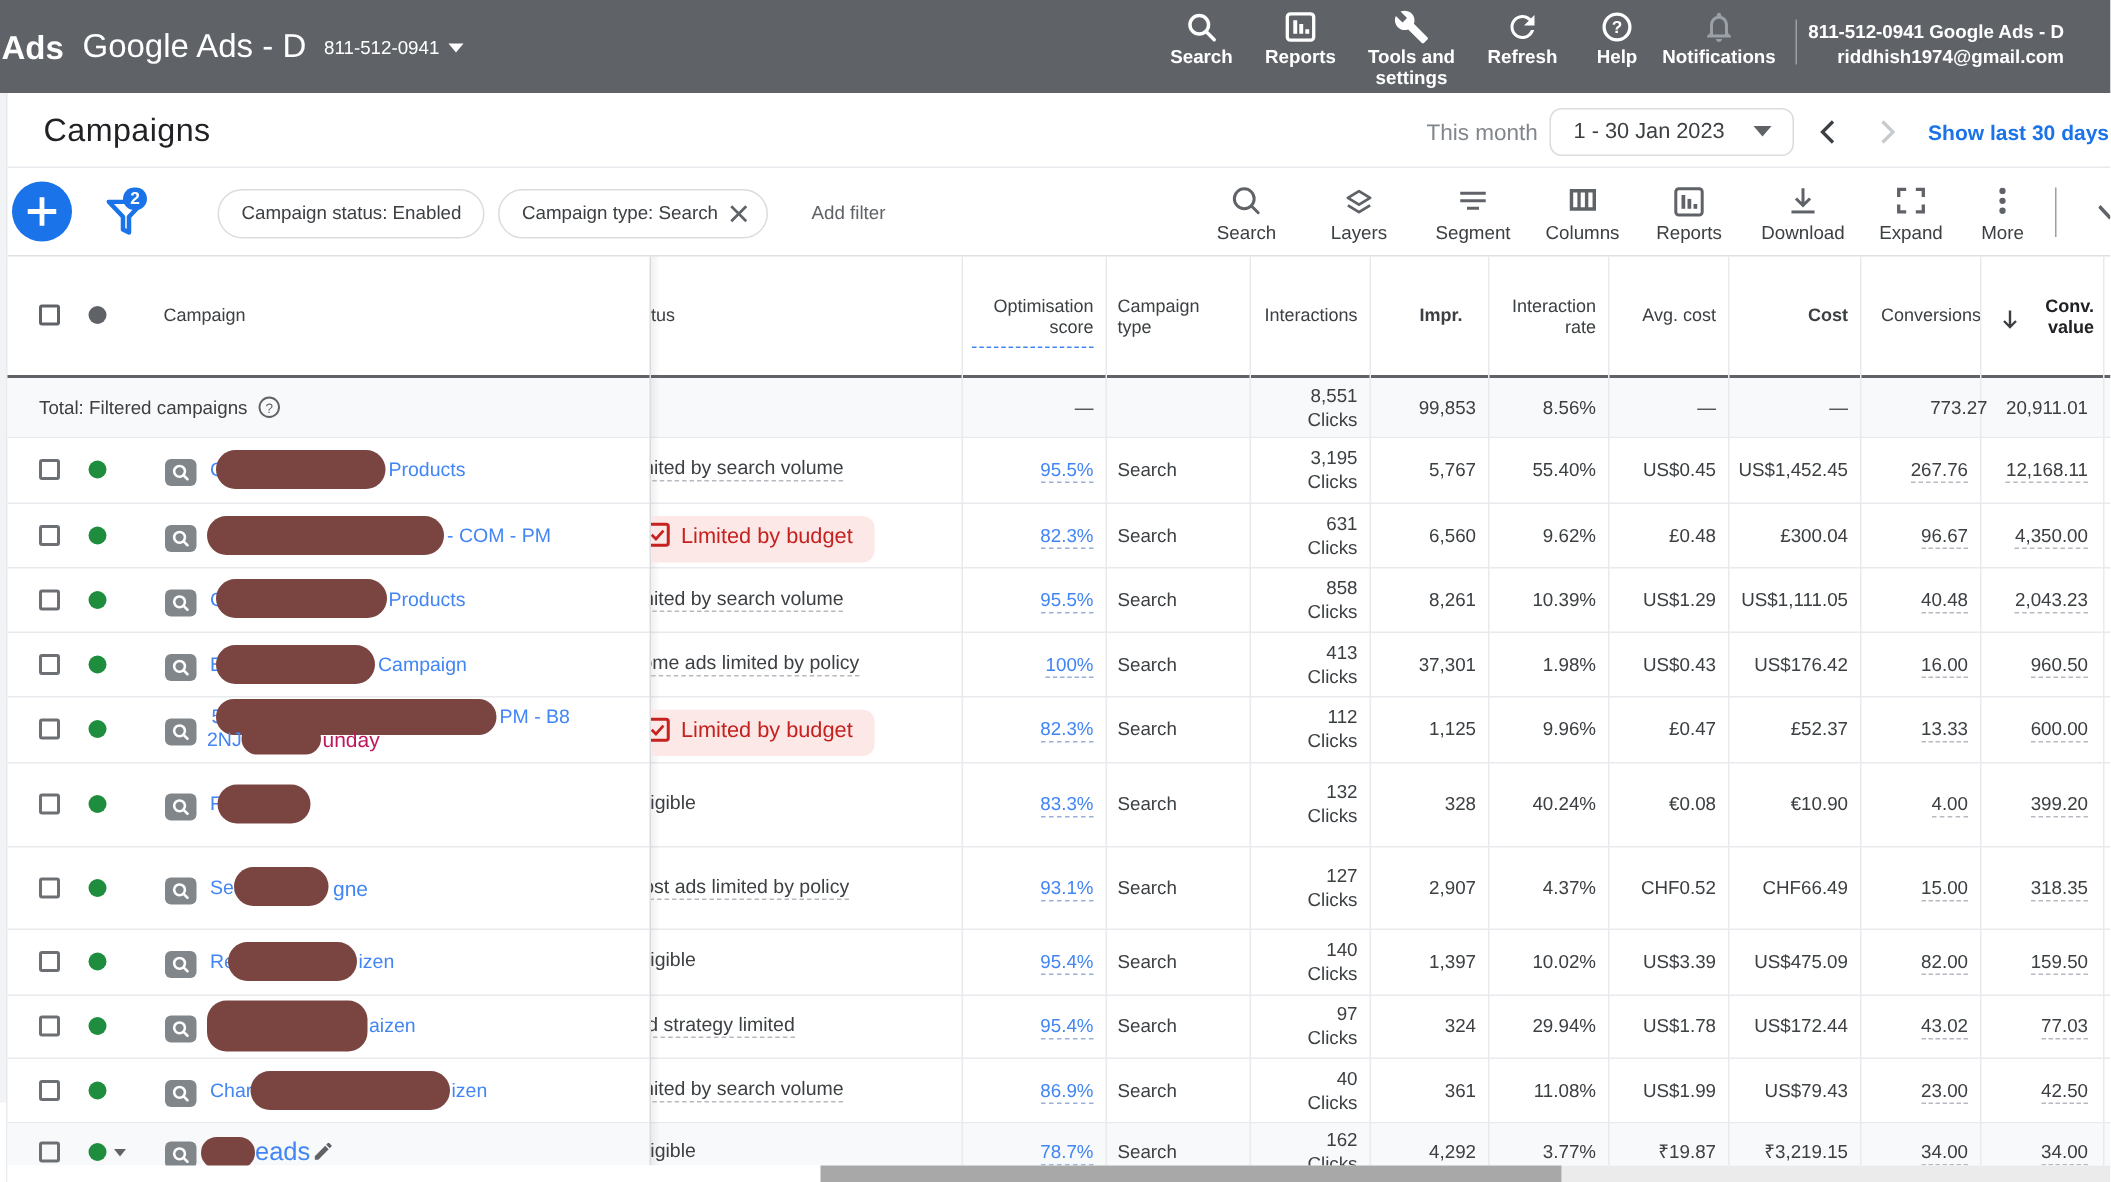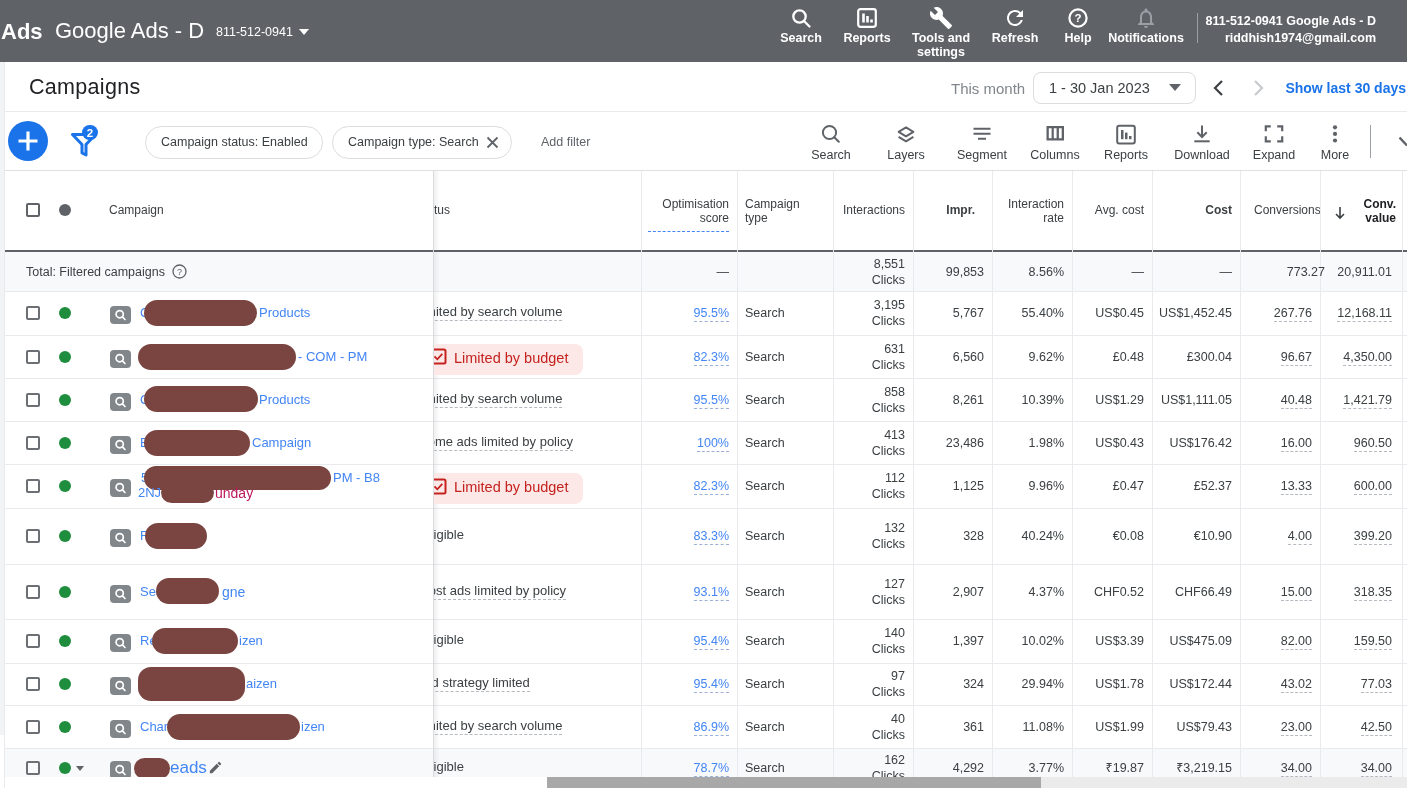--- a/index.html
+++ b/index.html
@@ -257,38 +257,38 @@
       <div class="t" style="left:-19px;top:0;font-size:13px;line-height:18px;color:#3c4043"><span class="du">Limited by search volume</span></div>
     </div>
 <div class="t cell12 r" style="right:678px;top:390.5px;color:#4285f4"><span class="dub">95.5%</span></div>
 <div class="t cell12" style="left:745px;top:390.5px">Search</div>
 <div class="t cell12 r" style="right:502px;top:383.5px;line-height:16px;height:32px;color:#3c4043">858<br>Clicks</div>
 <div class="t cell12 r" style="right:423px;top:390.5px;color:#3c4043">8,261</div>
 <div class="t cell12 r" style="right:343px;top:390.5px;color:#3c4043">10.39%</div>
 <div class="t cell12 r" style="right:263px;top:390.5px;color:#3c4043">US$1.29</div>
 <div class="t cell12 r" style="right:175px;top:390.5px;color:#3c4043">US$1,111.05</div>
 <div class="t cell12 r" style="right:95px;top:390.5px;color:#3c4043"><span class="du">40.48</span></div>
-<div class="t cell12 r" style="right:15px;top:390.5px;color:#3c4043"><span class="du">1,421.79</span></div>
+<div class="t cell12 r" style="right:15px;top:390.5px;color:#3c4043"><span class="du">2,043.23</span></div>
 <div class="chk" style="left:26px;top:435.5px"></div>
 <div class="dot" style="left:59px;top:436.5px;background:#1e8e3e"></div>
 <div class="mchip" style="left:110px;top:435.5px"></div>
 <svg class="abs" style="left:110px;top:435.5px" width="21" height="18" viewBox="0 0 21 18">
       <circle cx="9.7" cy="8.2" r="3.6" fill="none" stroke="#fff" stroke-width="1.7"></circle>
       <line x1="12.4" y1="10.9" x2="15" y2="13.5" stroke="#fff" stroke-width="1.7" stroke-linecap="round"></line>
     </svg>
 <div class="t" style="left:140px;top:433.5px;font-size:13px;line-height:18px;color:#4285f4">B</div>
 <div class="blob" style="left:144px;top:430px;width:106px;height:26px"></div>
 <div class="t" style="left:252px;top:433.5px;font-size:13px;line-height:18px;color:#4285f4">Campaign</div>
 <div class="abs" style="left:434px;top:432.5px;width:206px;height:21px;overflow:hidden">
       <div class="t" style="left:-15px;top:0;font-size:13px;line-height:18px;color:#3c4043"><span class="du">Some ads limited by policy</span></div>
     </div>
 <div class="t cell12 r" style="right:678px;top:433.5px;color:#4285f4"><span class="dub">100%</span></div>
 <div class="t cell12" style="left:745px;top:433.5px">Search</div>
 <div class="t cell12 r" style="right:502px;top:426.5px;line-height:16px;height:32px;color:#3c4043">413<br>Clicks</div>
-<div class="t cell12 r" style="right:423px;top:433.5px;color:#3c4043">23,486</div>
+<div class="t cell12 r" style="right:423px;top:433.5px;color:#3c4043">37,301</div>
 <div class="t cell12 r" style="right:343px;top:433.5px;color:#3c4043">1.98%</div>
 <div class="t cell12 r" style="right:263px;top:433.5px;color:#3c4043">US$0.43</div>
 <div class="t cell12 r" style="right:175px;top:433.5px;color:#3c4043">US$176.42</div>
 <div class="t cell12 r" style="right:95px;top:433.5px;color:#3c4043"><span class="du">16.00</span></div>
 <div class="t cell12 r" style="right:15px;top:433.5px;color:#3c4043"><span class="du">960.50</span></div>
 <div class="chk" style="left:26px;top:479px"></div>
 <div class="dot" style="left:59px;top:480px;background:#1e8e3e"></div>
 <div class="mchip" style="left:110px;top:479px"></div>
 <svg class="abs" style="left:110px;top:479px" width="21" height="18" viewBox="0 0 21 18">
       <circle cx="9.7" cy="8.2" r="3.6" fill="none" stroke="#fff" stroke-width="1.7"></circle>

